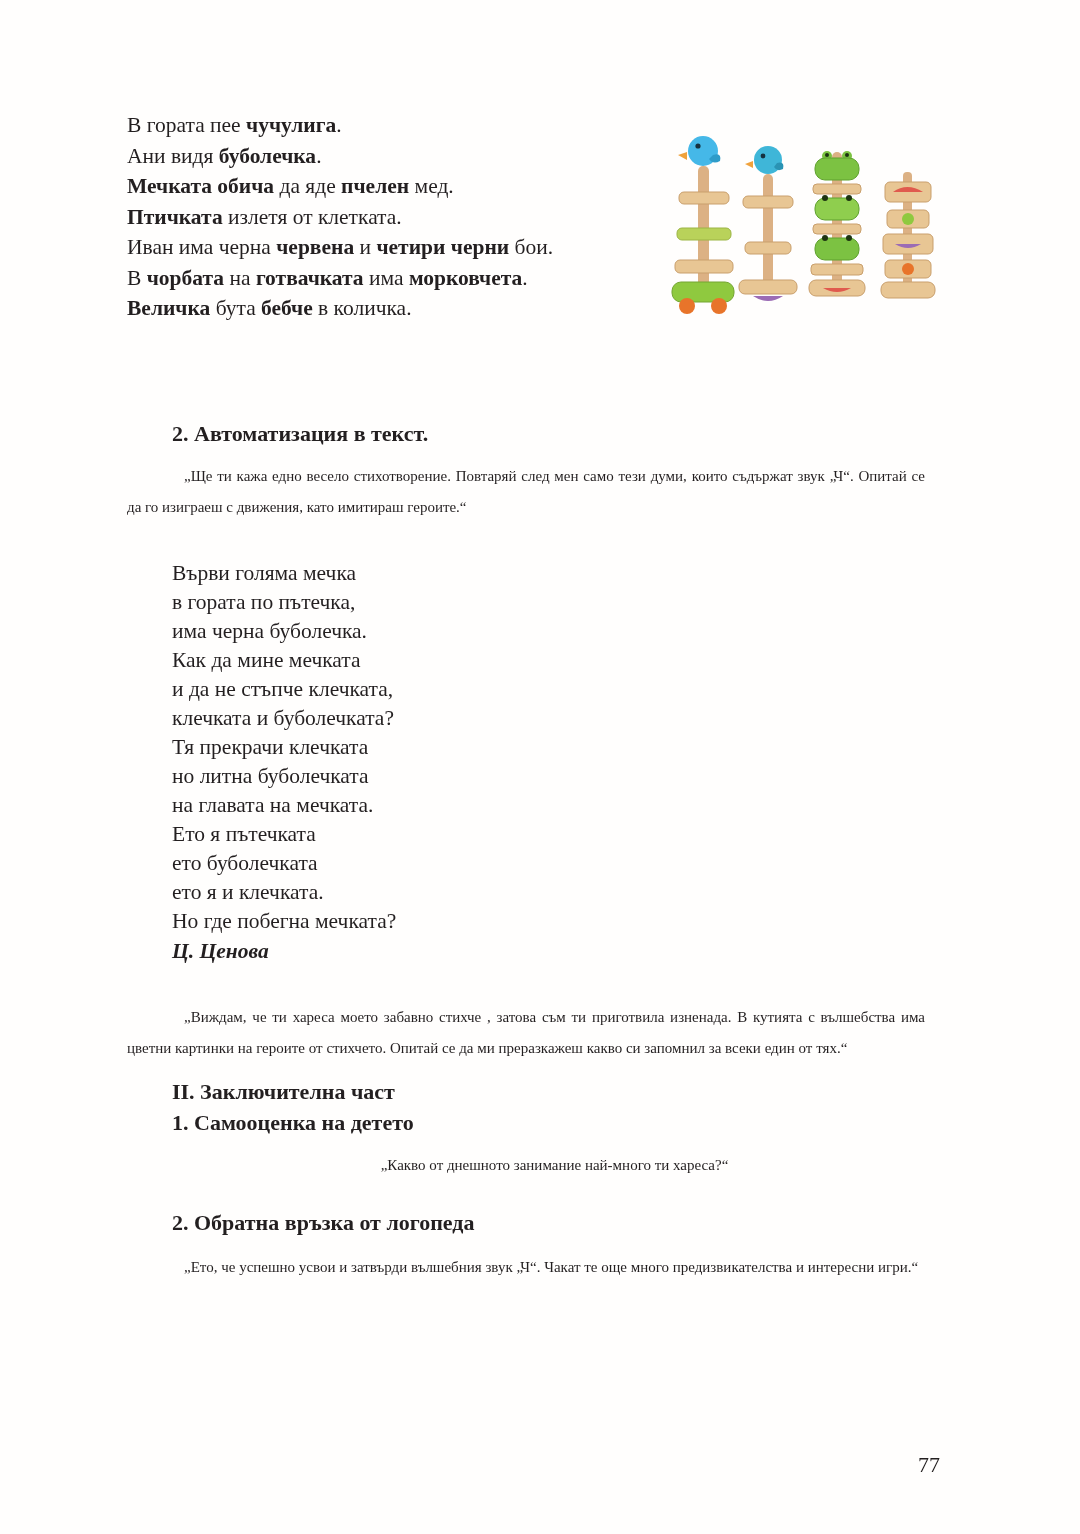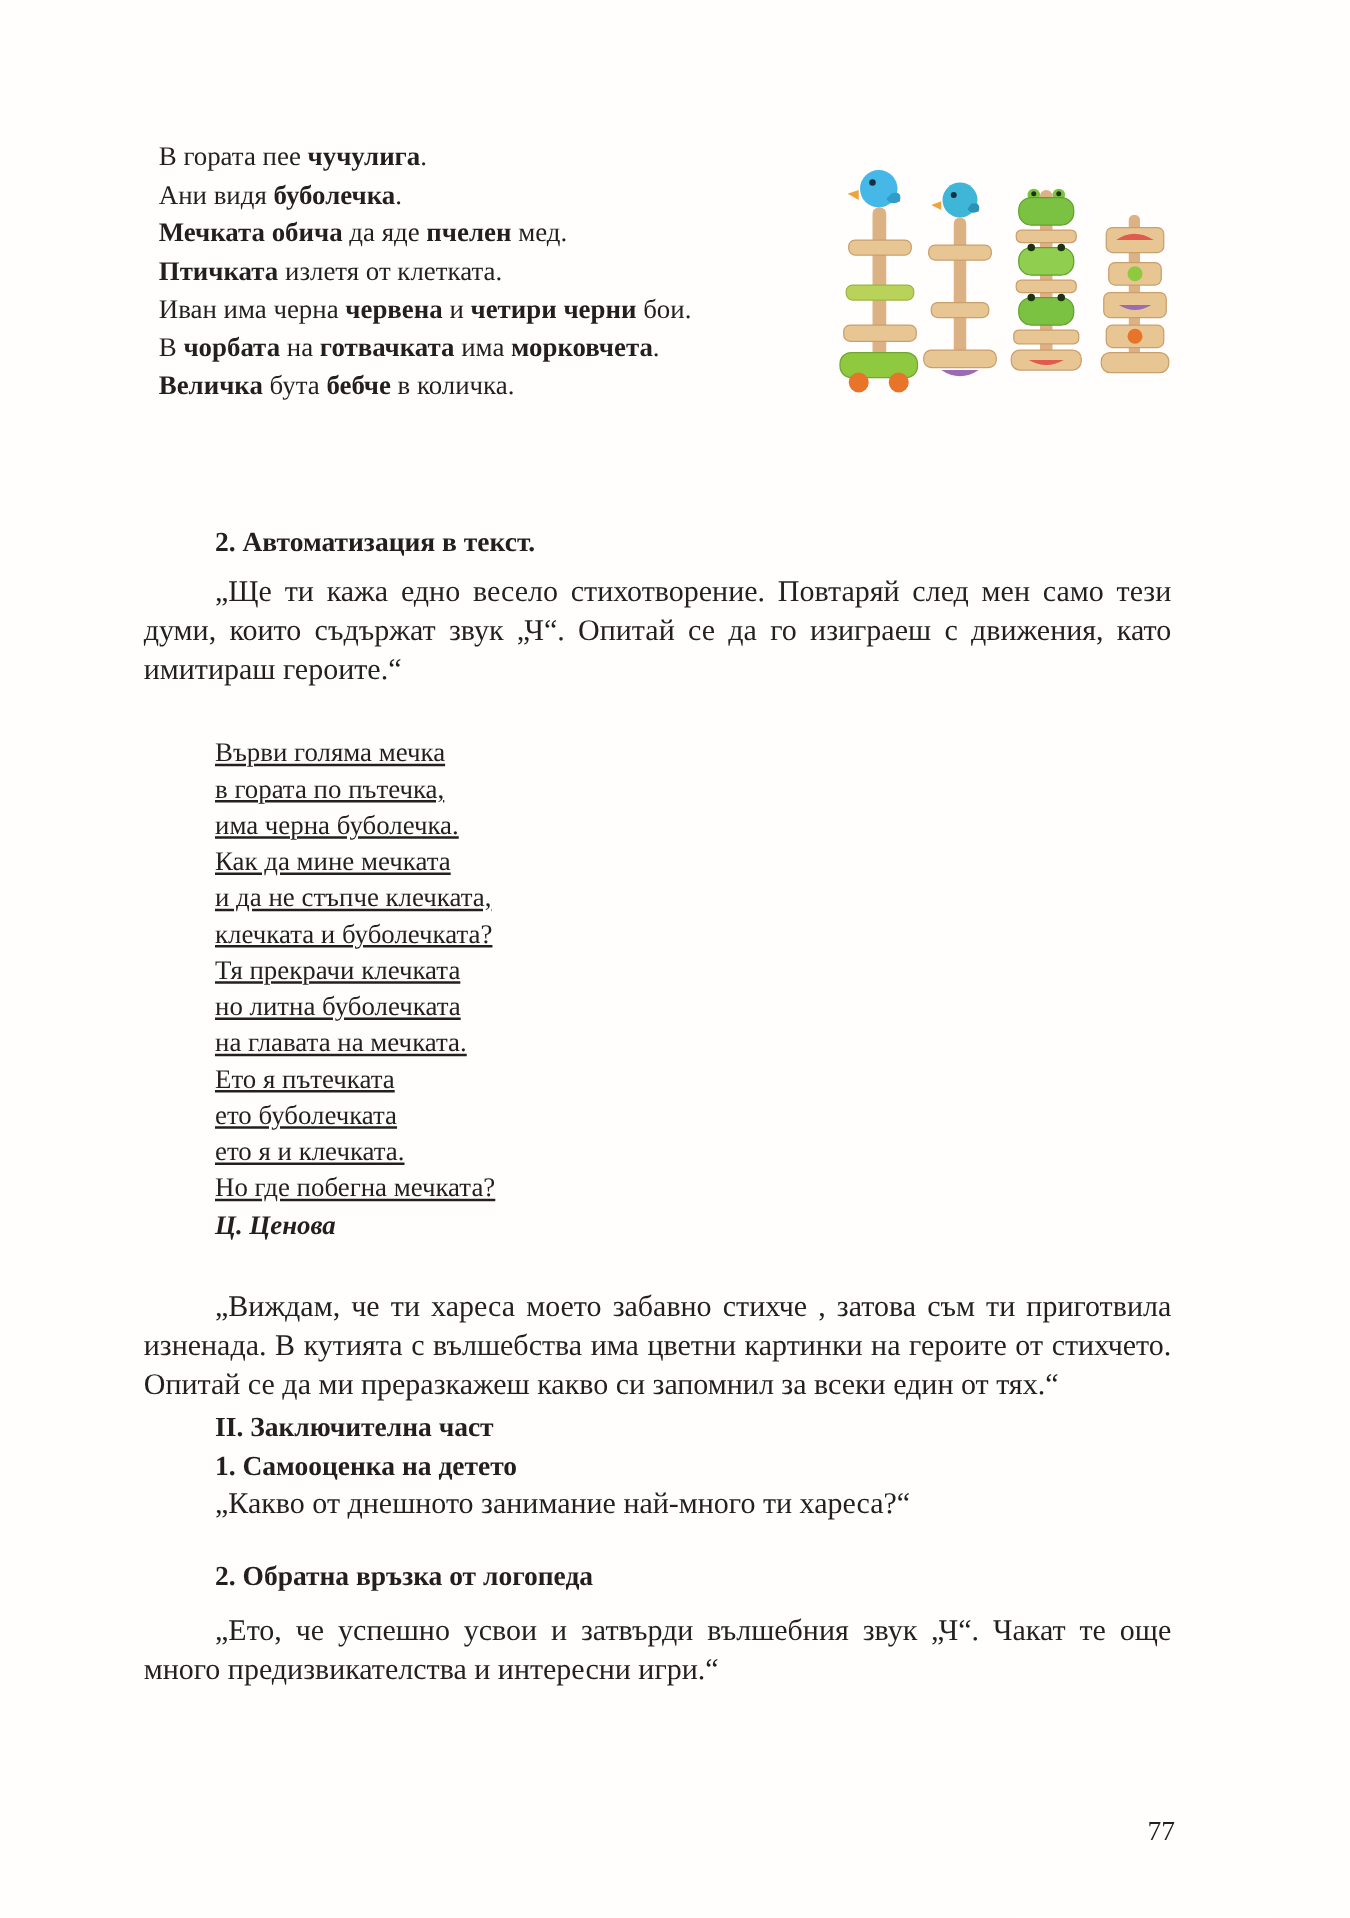--- a/index.html
+++ b/index.html
@@ -20,32 +20,32 @@
   .b { font-weight:bold; }
   .photo { position:absolute; right:-6px; top:20px; width:276px; height:192px; }
 
   .heading {
     font-weight:bold; font-size:22px; line-height:31px;
     margin:0 0 0 57px;
   }
   .h-automation { margin-top:30px; margin-bottom:10px; }
 
   .para {
-    font-size:24px; line-height:31px;
+    font-size:15px; line-height:31px;
     text-align:justify; text-indent:57px;
-    margin:0;
+    margin:12px;
   }
 
   .poem { margin:36px 0 36px 57px; font-size:21.5px; line-height:29px; }
-  .poem-line { white-space:pre;text-decoration:underline; }
+  .poem-line { white-space:pre; }
   .poem-author { font-weight:bold; font-style:italic; margin-top:1px; }
 
   .h-closing { margin-top:2px; }
   .h-feedback { margin-top:26px; margin-bottom:14px; }
-  .q-line { text-align:left; }
+  .q-line { text-align:center; }
 
   .page-number {
     position:absolute; right:140px; top:1452px;
     font-size:22px; color:#231f20;
   }
 </style>
 </head>
 <body>
 
 <div class="page">

